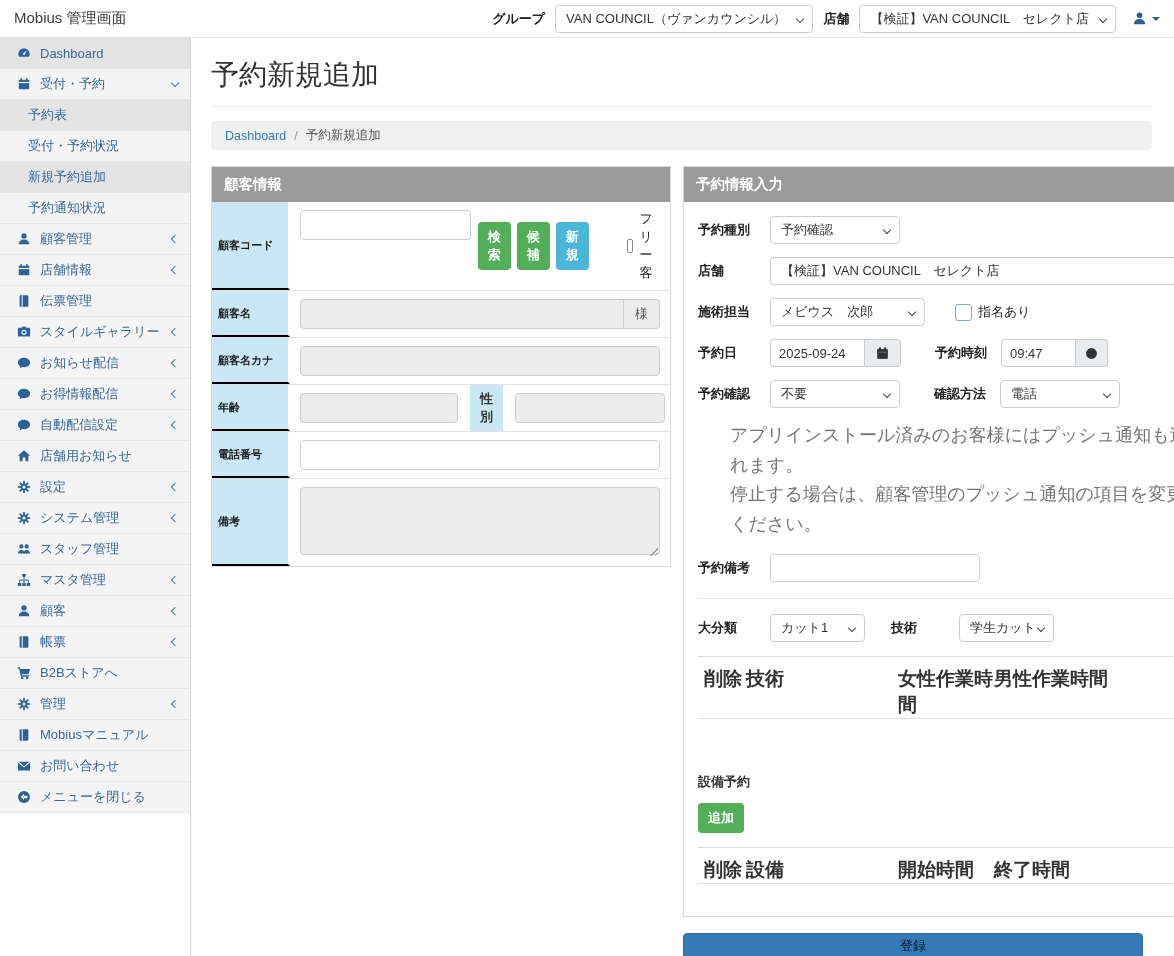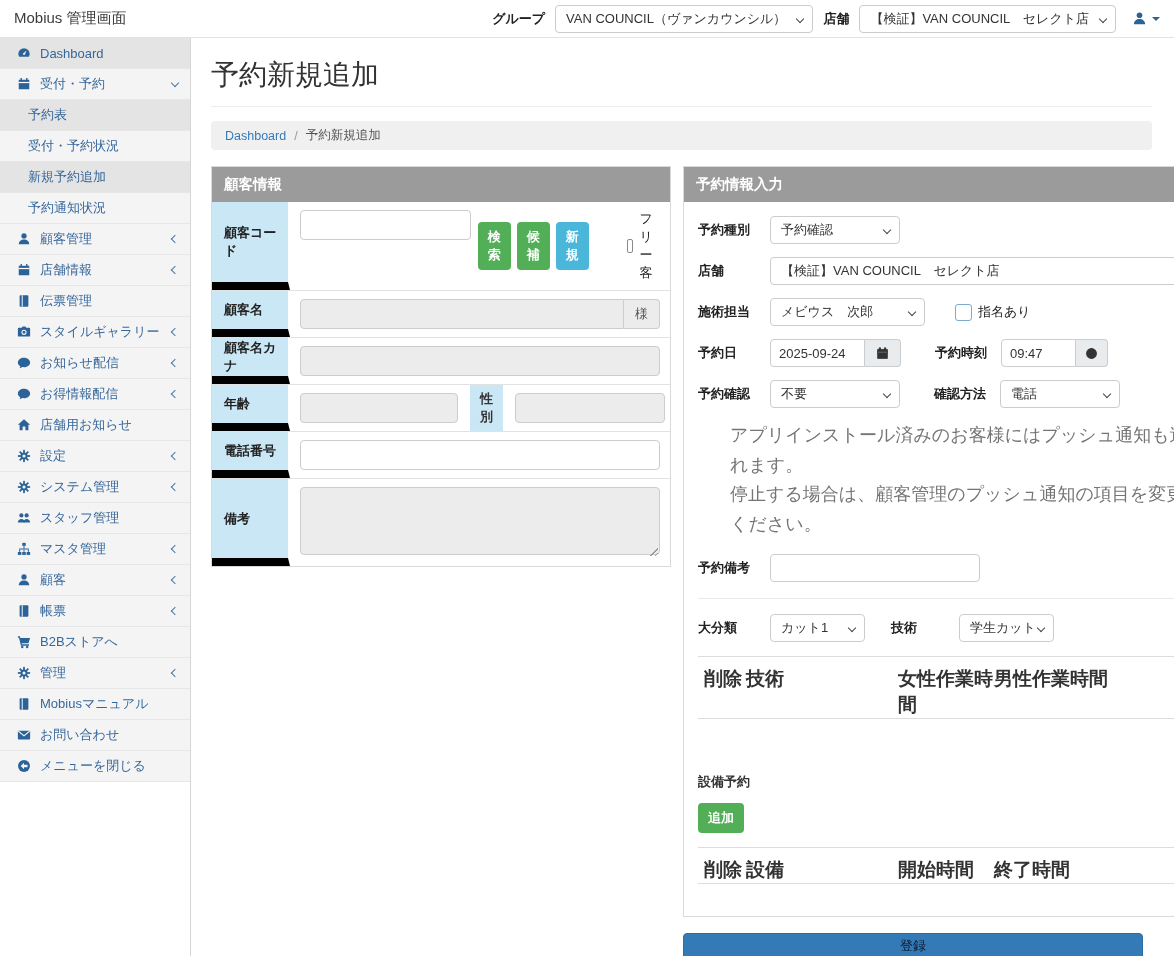--- a/index.html
+++ b/index.html
@@ -50,22 +50,22 @@
 
   .panels { display:flex; margin-top:16px; gap:12px; align-items:flex-start; }
   .panel { width:460px; border:1px solid #d9d9d9; background:#fff; }
   .panel-header { background:#9b9b9b; color:#fff; font-weight:bold; font-size:14.5px;
     padding:8px 12px; }
 
   
   .crow { display:flex; border-bottom:1px solid #e2e2e2; }
   .crow:last-child { border-bottom:none; }
   .clabel { width:78px; flex:0 0 78px; background:#c9e7f5; border-right:2px solid #fff;
-    border-bottom:8px solid #000000; display:flex; align-items:center; padding-left:12px;
-    font-weight:bold; font-size:13px; color:#222; }
+    border-bottom:2px solid #000000; display:flex; align-items:center; padding-left:6px;
+    font-weight:bold; font-size:11px; color:#222; }
   .cfield { flex:1; padding:8px 10px; display:flex; align-items:center; }
   .cfield.col { flex-direction:row; align-items:stretch; gap:7px; }
   input.ctl { height:30px; border:1px solid #ccc; border-radius:4px; padding:0 8px;
     font-size:13px; font-family:inherit; color:#333; width:100%; background:#fff; }
   input.ctl:disabled, .ctl.dis { background:#ececec; color:#777; }
   .btnrow { display:flex; align-items:center; gap:6px; }
   .btn { border:none; border-radius:4px; color:#fff; font-weight:bold; font-size:13px;
     padding:6px 10px; cursor:pointer; font-family:inherit; }
   .btn-green { background:#53ae58; }
   .btn-cyan { background:#4ab6d9; }
@@ -227,20 +227,29 @@
             <svg viewBox="0 0 16 16">
               <path d="M8 2C4.1 2 1 4.4 1 7.4c0 1.8 1.1 3.4 2.8 4.4L3 14l3.2-1.3c.6.1 1.2.2 1.8.2 3.9 0 7-2.4 7-5.4S11.9 2 8 2z"></path>
             </svg>
           </span>
       <span class="nlabel">お得情報配信</span>
       <span class="chev left"></span>
     </li>
     <li class="nav-item">
       <span class="nicon">
             <svg viewBox="0 0 16 16">
+              <path d="M8 2C4.1 2 1 4.4 1 7.4c0 1.8 1.1 3.4 2.8 4.4L3 14l3.2-1.3c.6.1 1.2.2 1.8.2 3.9 0 7-2.4 7-5.4S11.9 2 8 2z"></path>
+            </svg>
+          </span>
+      <span class="nlabel">自動配信設定</span>
+      <span class="chev left"></span>
+    </li>
+    <li class="nav-item">
+      <span class="nicon">
+            <svg viewBox="0 0 16 16">
               <path d="M8 1.5l7 6.2h-2V14H9.6v-4.2H6.4V14H3V7.7H1z"></path>
             </svg>
           </span>
       <span class="nlabel">店舗用お知らせ</span>
     </li>
     <li class="nav-item">
       <span class="nicon">
             <svg viewBox="0 0 16 16">
               <g>
                 <rect x="7" y="1" width="2" height="14"></rect>

